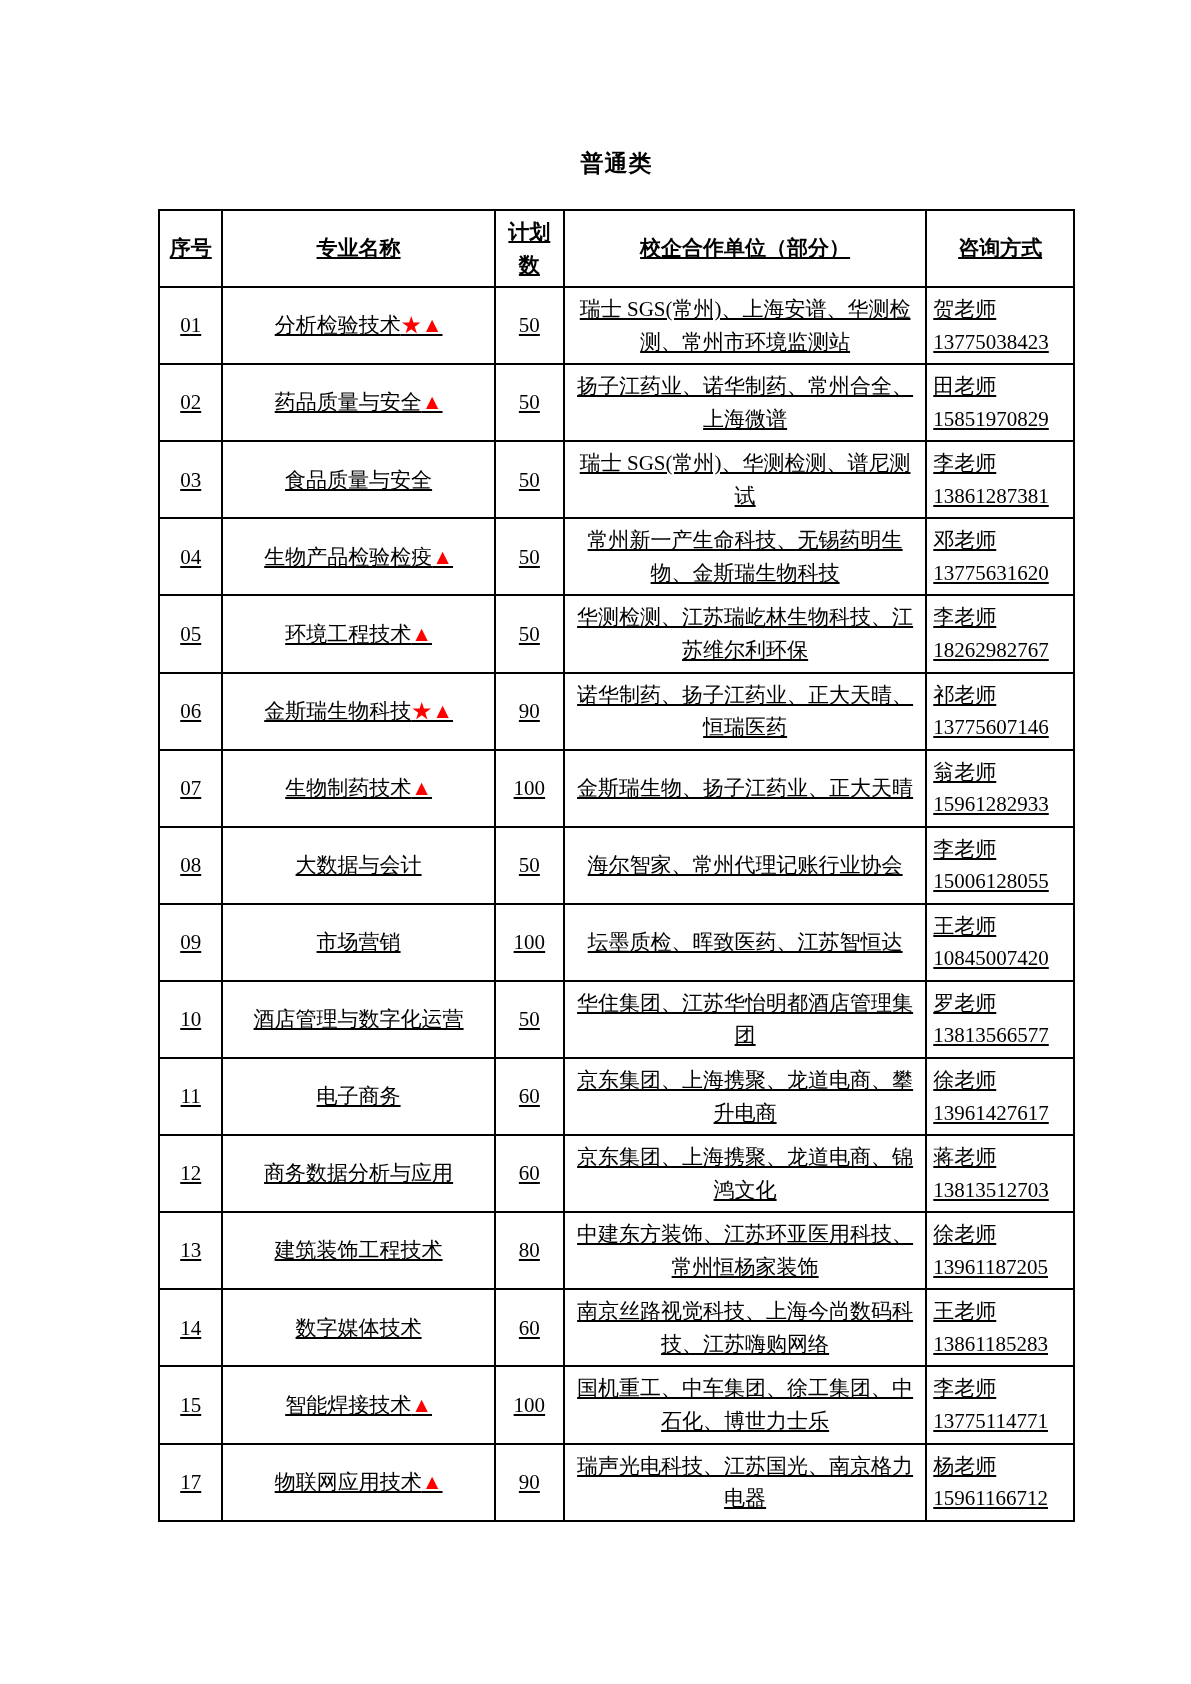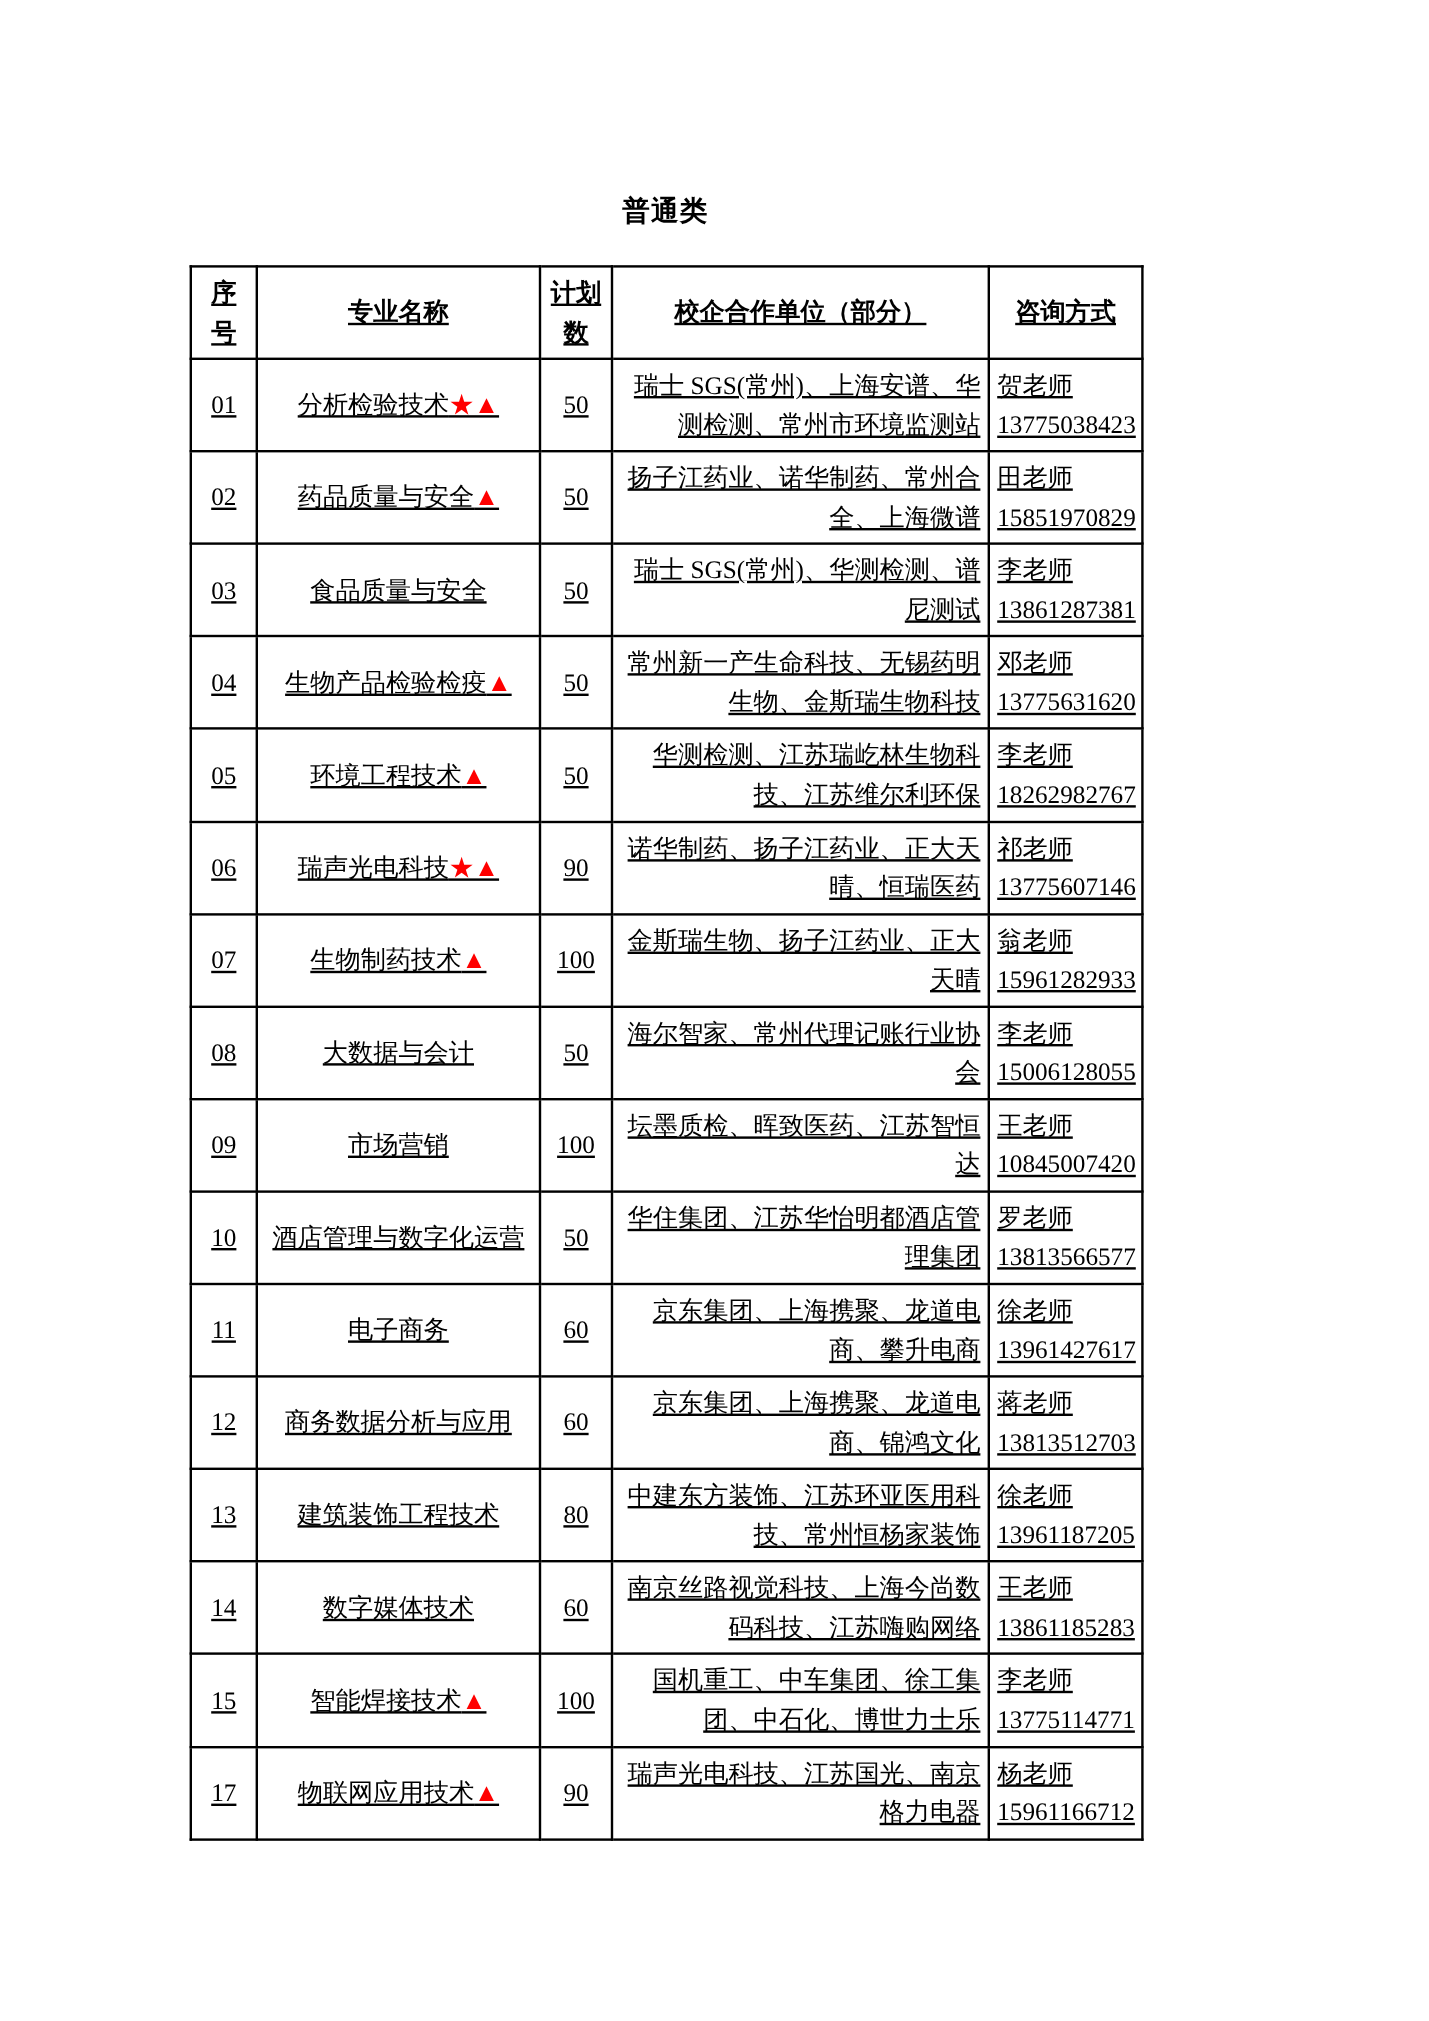--- a/index.html
+++ b/index.html
@@ -10,22 +10,22 @@
   body {
     width: 1191px;
     height: 1684px;
     position: relative;
     font-family: "Liberation Serif", "DejaVu Serif", serif;
     color: #000000;
   }
   .content {
     position: absolute;
     left: 158px;
-    top: 160px;
-    width: 793px;
+    top: 148px;
+    width: 917px;
   }
   .doc-title {
     text-align: center;
     font-weight: bold;
     font-size: 23px;
     letter-spacing: 1px;
     margin: 0 0 30px 0;
   }
   table.majors {
     border-collapse: collapse;
@@ -44,21 +44,21 @@
   }
   thead th {
     text-align: center;
     font-weight: bold;
     height: 62px;
     padding: 2px 5px;
   }
   td.c-no    { text-align: center; }
   td.c-major { text-align: center; padding-left: 14px; }
   td.c-plan  { text-align: center; }
-  td.c-partners { text-align: right; padding-left: 10px; padding-right: 6px; }
+  td.c-partners { text-align: center; padding-left: 10px; padding-right: 6px; }
   td.c-contact  { text-align: left; padding-left: 2px; padding-right: 2px; }
   tbody tr { height: 73px; }
   .marks { font-size: 21px; }
 </style>
 </head>
 <body>
 
 <div class="content">
   <div class="doc-title">普通类</div>
 
@@ -168,21 +168,21 @@
     <td class="c-contact">
       <div>李老师</div>
       <div>18262982767</div>
     </td>
   </tr>
         <tr>
     <td class="c-no">
       <span>06</span>
     </td>
     <td class="c-major">
-      <span>瑞声光电科技</span><span class="marks" style="color: rgb(255, 0, 0);">★▲</span>
+      <span>金斯瑞生物科技</span><span class="marks" style="color: rgb(255, 0, 0);">★▲</span>
     </td>
     <td class="c-plan">
       <span>90</span>
     </td>
     <td class="c-partners">
       <span>诺华制药、扬子江药业、正大天晴、恒瑞医药</span>
     </td>
     <td class="c-contact">
       <div>祁老师</div>
       <div>13775607146</div>

